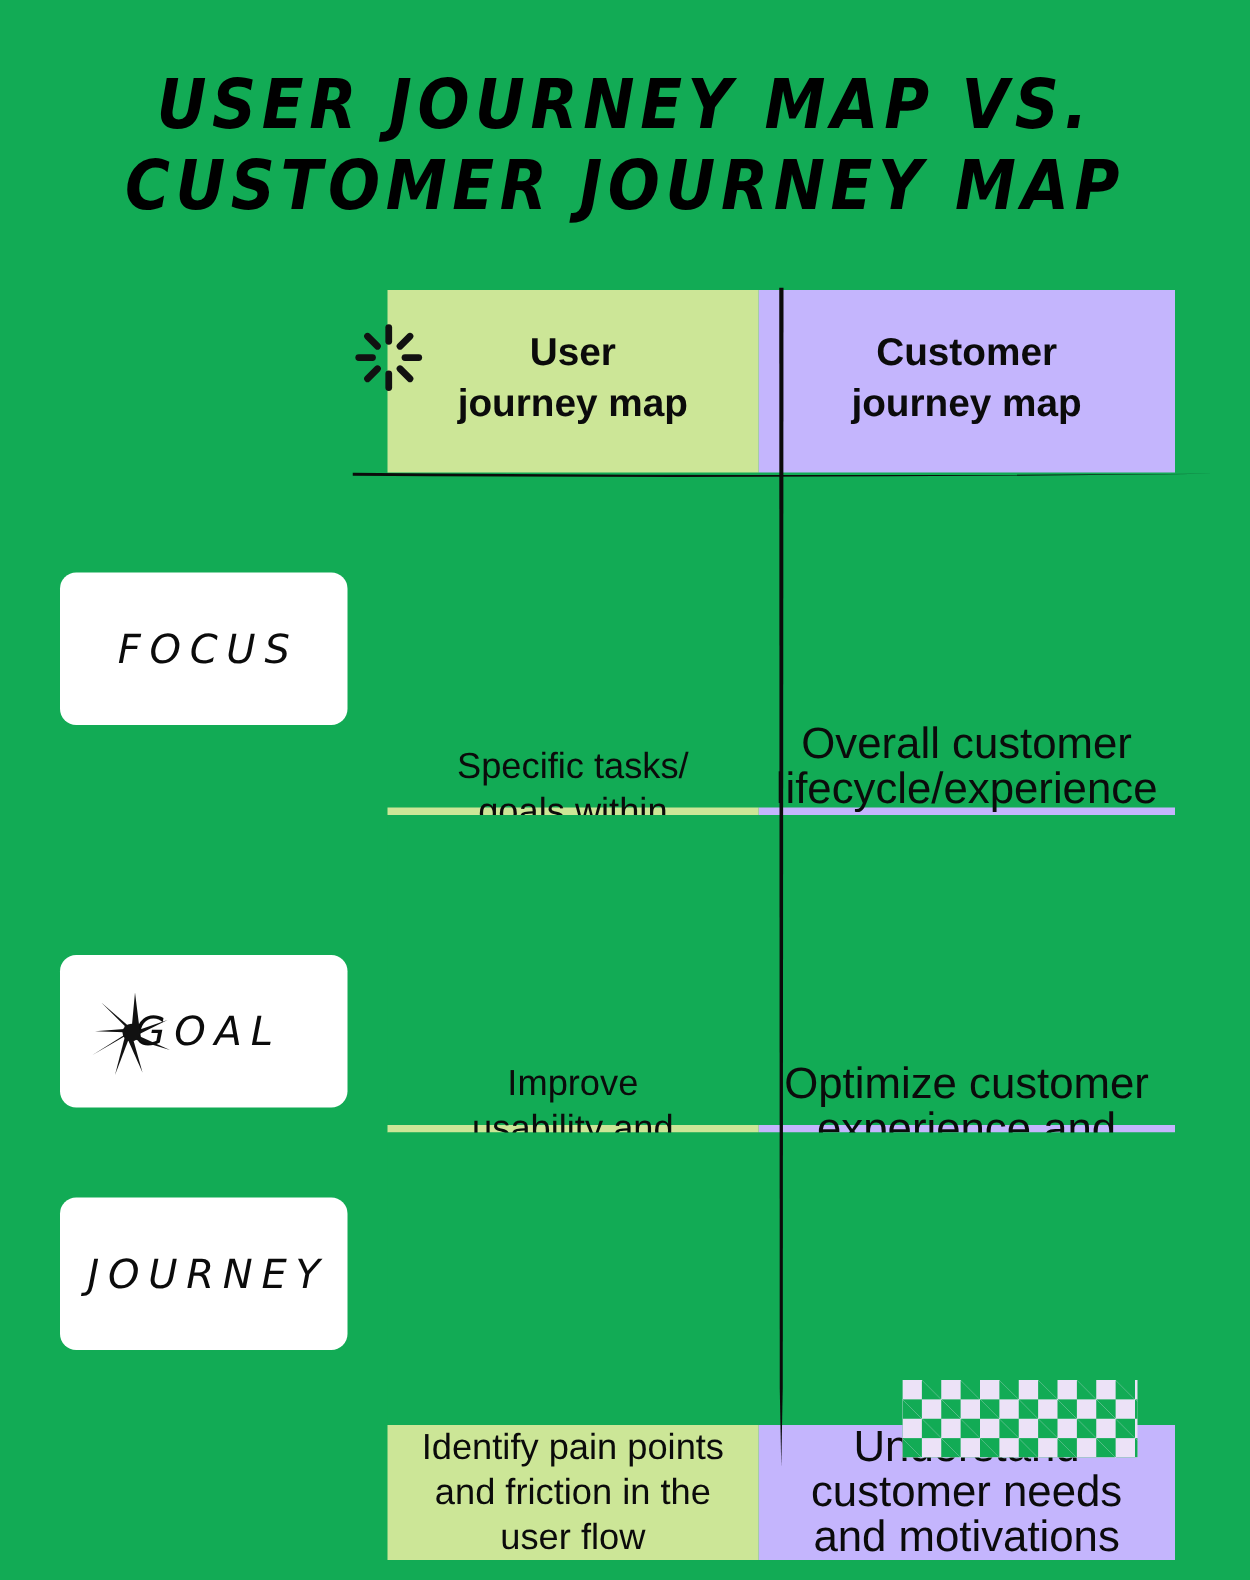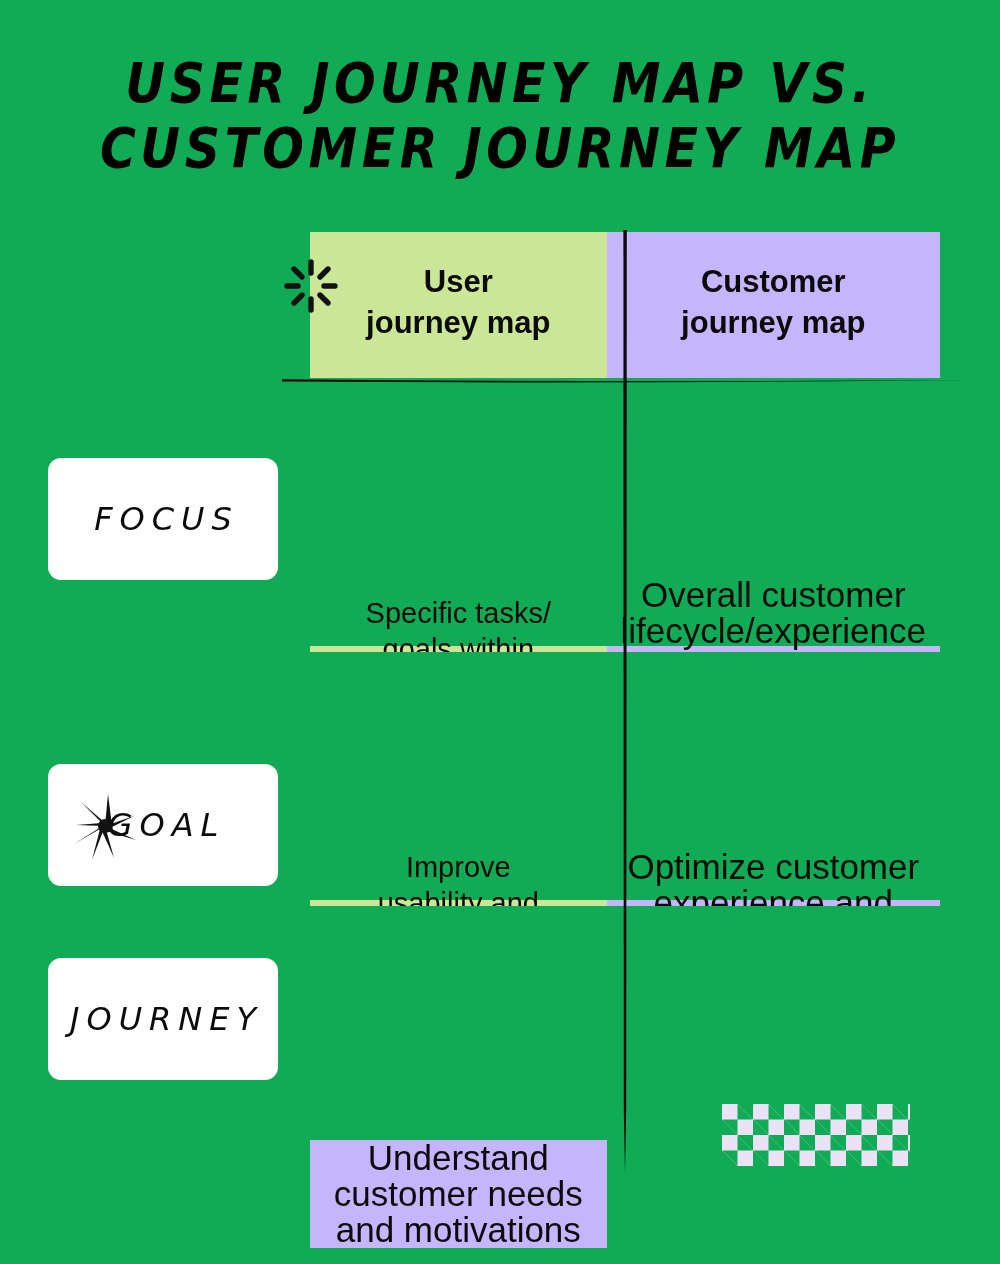--- a/index.html
+++ b/index.html
@@ -214,20 +214,23 @@
 
     <div class="cell body left">Improve
 usability and
 user experience</div>
     <div class="cell body right">Optimize customer
 experience and
 satisfaction</div>
 
     <div class="gap"></div>
 
+    <div class="cell body left filler">Identify pain points
+and friction in the
+user flow</div>
     <div class="cell body right filler">Understand
 customer needs
 and motivations</div>
 
   </div>
 
   <div class="h-rule">
     <svg viewBox="0 0 690 7" width="690" height="7" preserveAspectRatio="none" aria-hidden="true">
       <path d="M0 2.2 Q 345 5.4 690 3.0 Q 345 7.0 0 4.6 Z" fill="#0b0b0b"></path>
     </svg>

